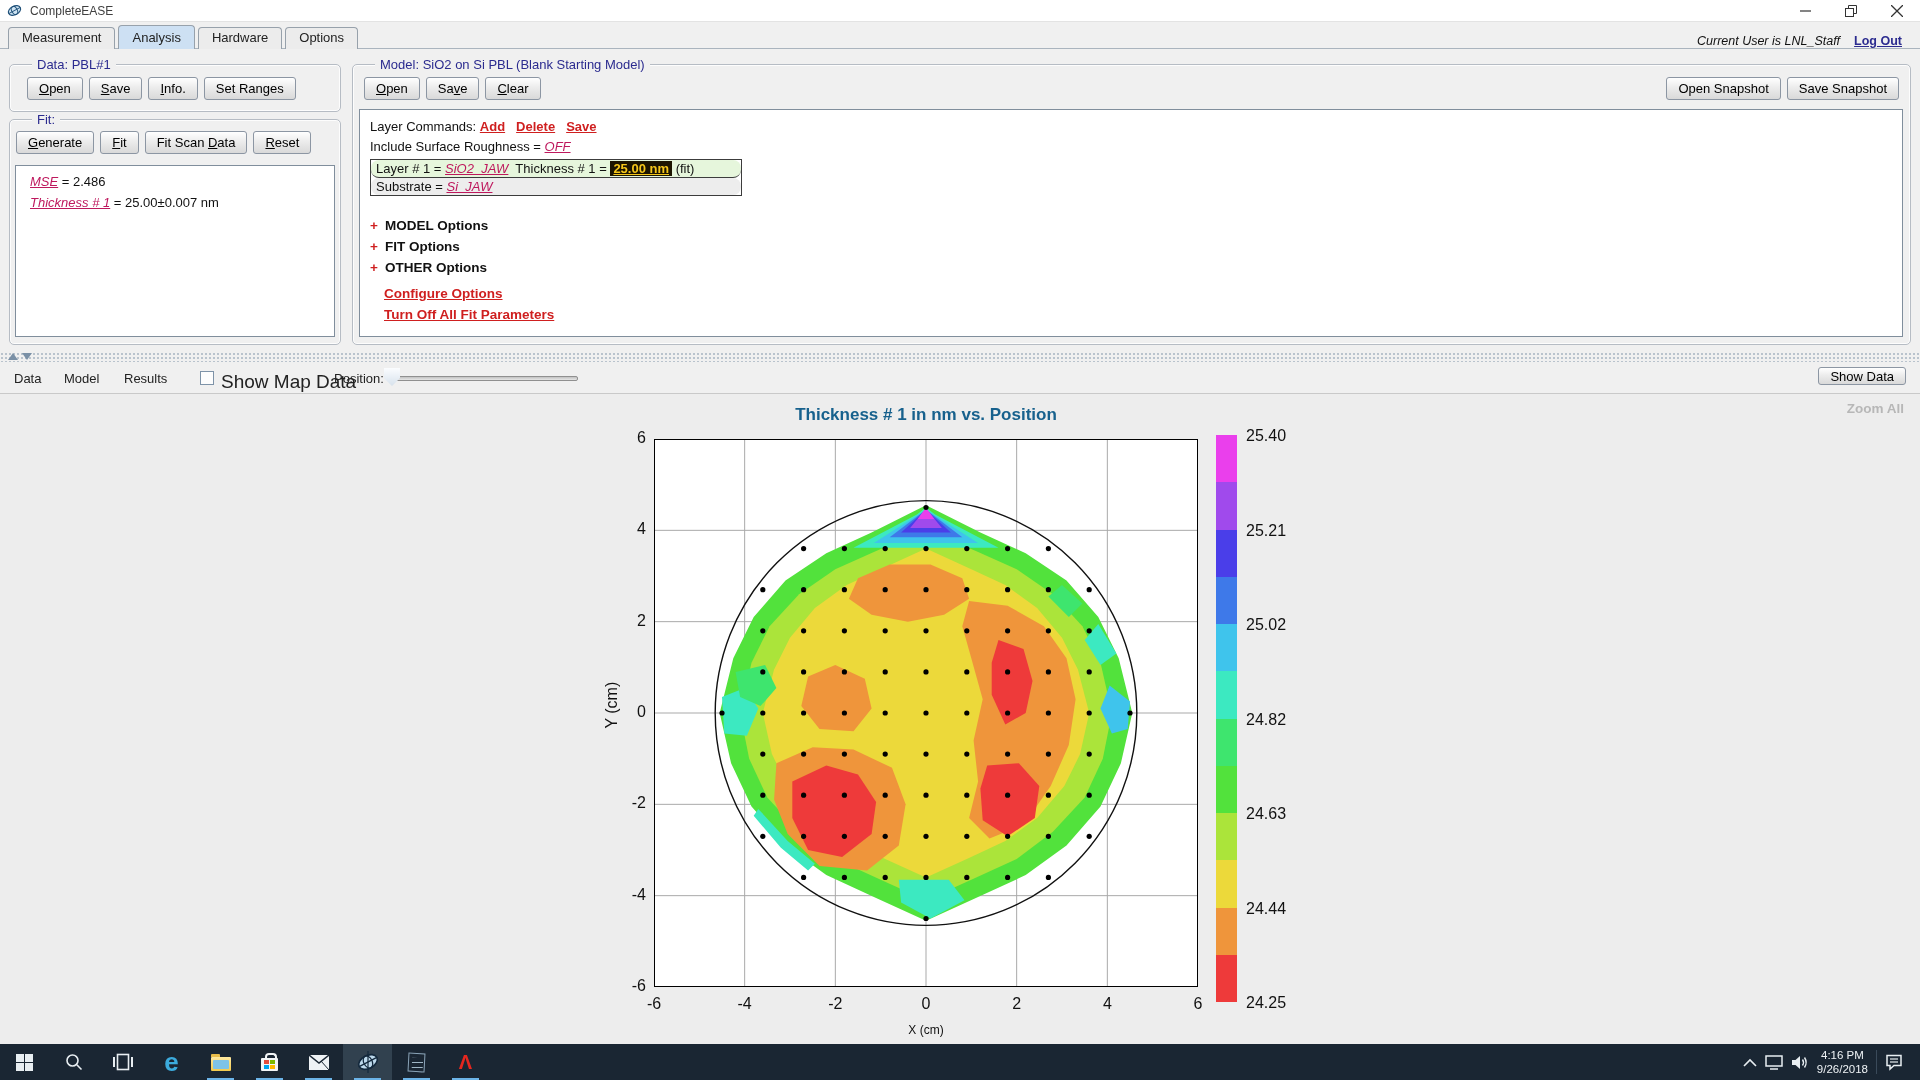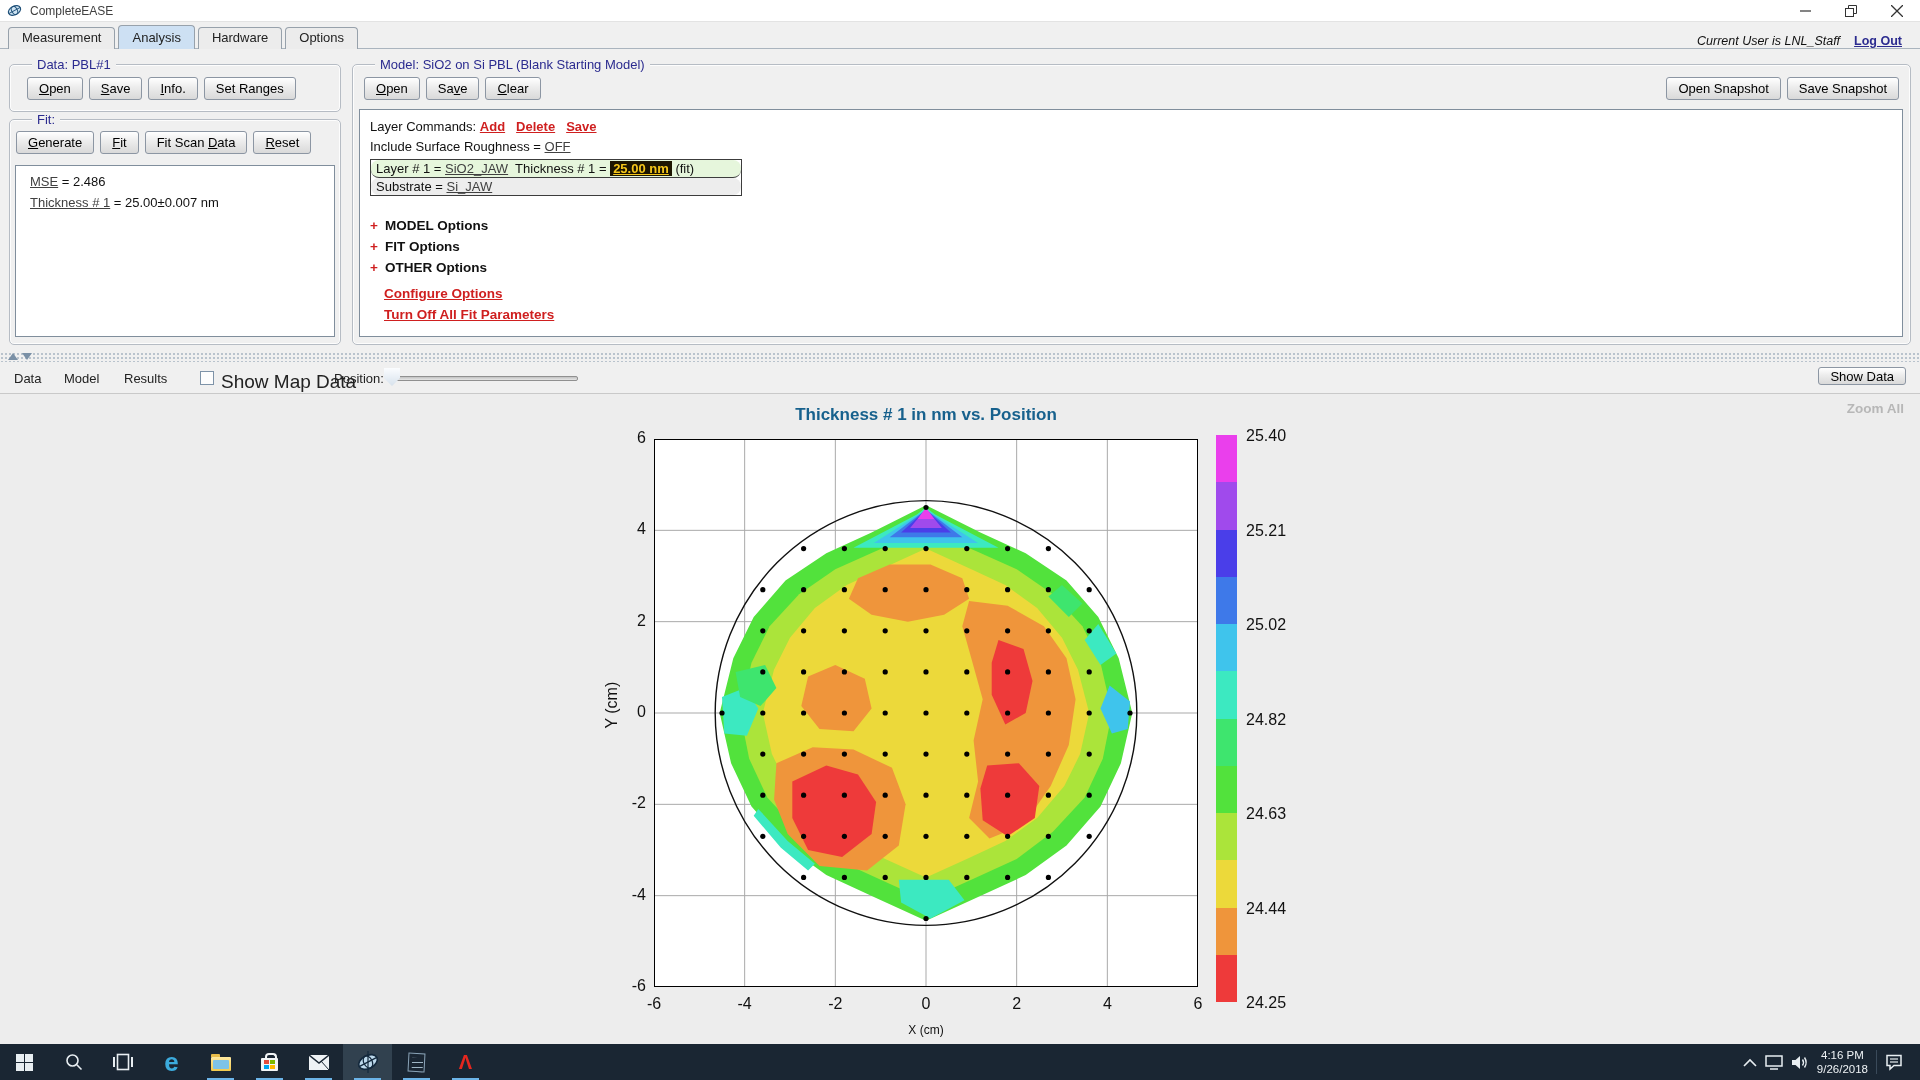--- a/index.html
+++ b/index.html
@@ -25,21 +25,21 @@
   
   .groupbox { position:absolute; border:1px solid #b6bcc4; border-radius:5px; box-shadow:inset 0 0 0 1px #fdfdfd; }
   .gb-title { position:absolute; top:-8px; left:22px; background:#f0f0f0; padding:0 5px; font-size:13px; color:#2b2b8f; }
   .btnrow { position:absolute; display:flex; gap:6px; }
   .btn { height:23px; background:linear-gradient(#ffffff,#ececec 45%,#d9d9d9); border:1px solid #8c96a3; border-radius:3px; font-size:13px; font-family:inherit; color:#000; padding:0 11px; white-space:nowrap; }
   .white-panel { position:absolute; background:#ffffff; border:1px solid #808e9c; }
 
   
   #fit-results { left:5px; top:45px; right:5px; bottom:7px; padding:8px 14px; font-size:13px; }
   .fit-line { margin-bottom:6px; color:#111; }
-  .navy-link { color:#404040; text-decoration:underline; }
+  .navy-link { color:#be185d; text-decoration:underline;font-style:italic; }
 
   
   #model-panel { left:6px; top:44px; right:7px; bottom:7px; padding:9px 0 0 10px; font-size:13px; color:#111; }
   .m-line { margin-bottom:4px; line-height:16px; }
   .red-link { color:#cf1f1f; font-weight:bold; text-decoration:underline; }
   .lc-link { margin-right:11px; }
   .layer-box { border:1px solid #3c3c3c; width:372px; margin-top:2px; }
   .lrow { padding:1px 5px; line-height:15px; white-space:nowrap;border-radius:8px; }
   .lrow-green { background:#e6f6dc; border-bottom:1px solid #3c3c3c; }
   .lrow-gray { background:#ededed; }

